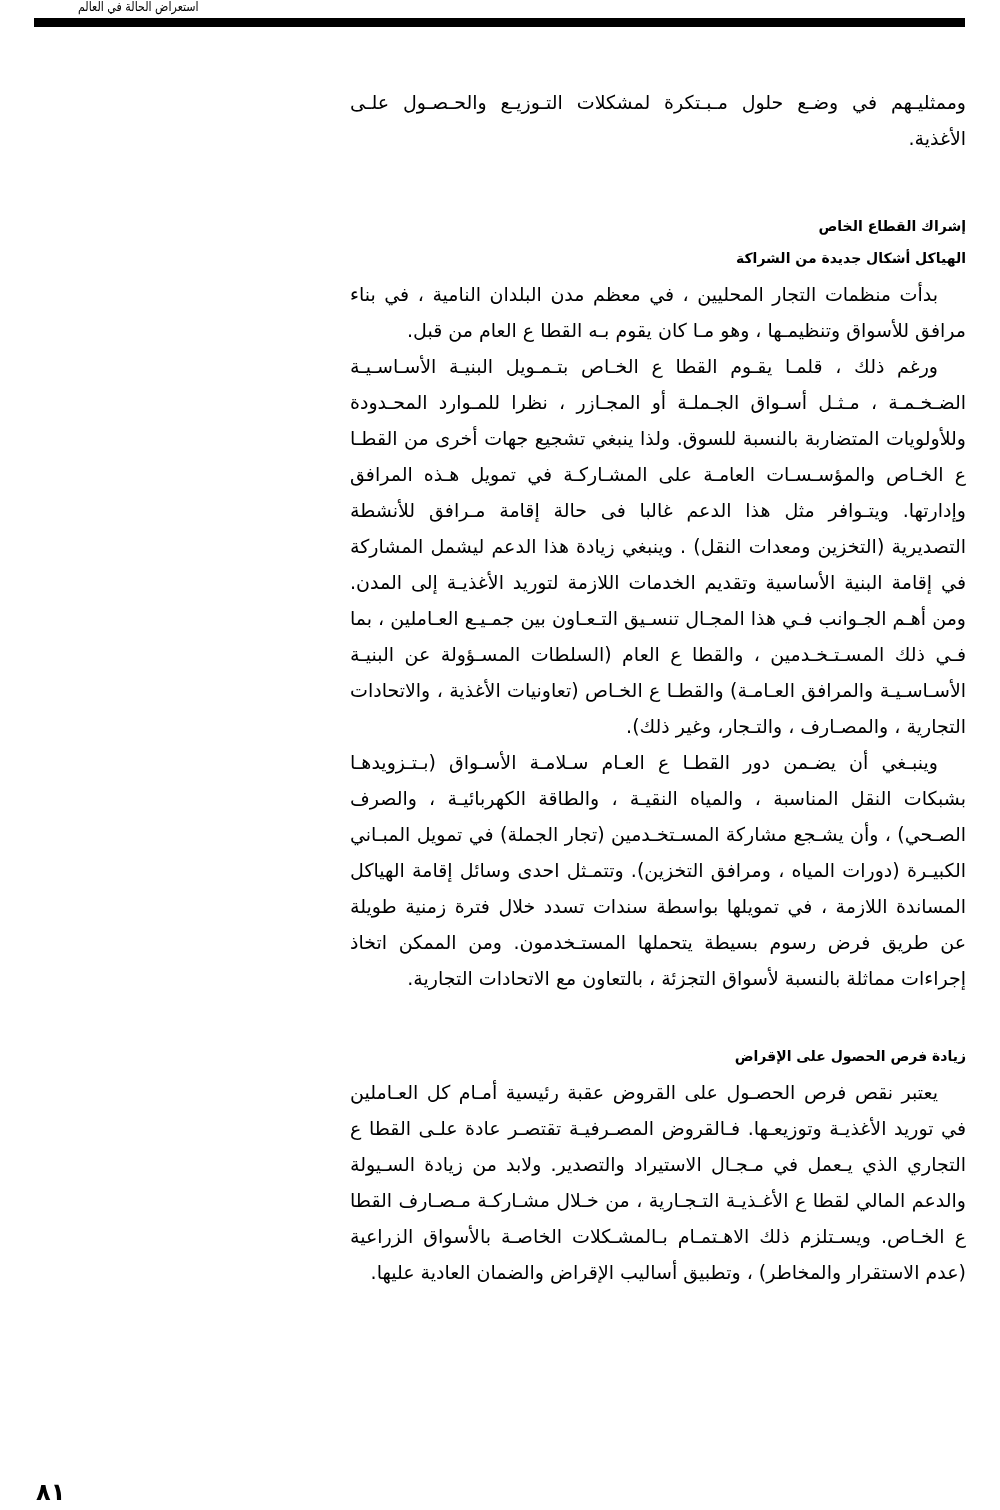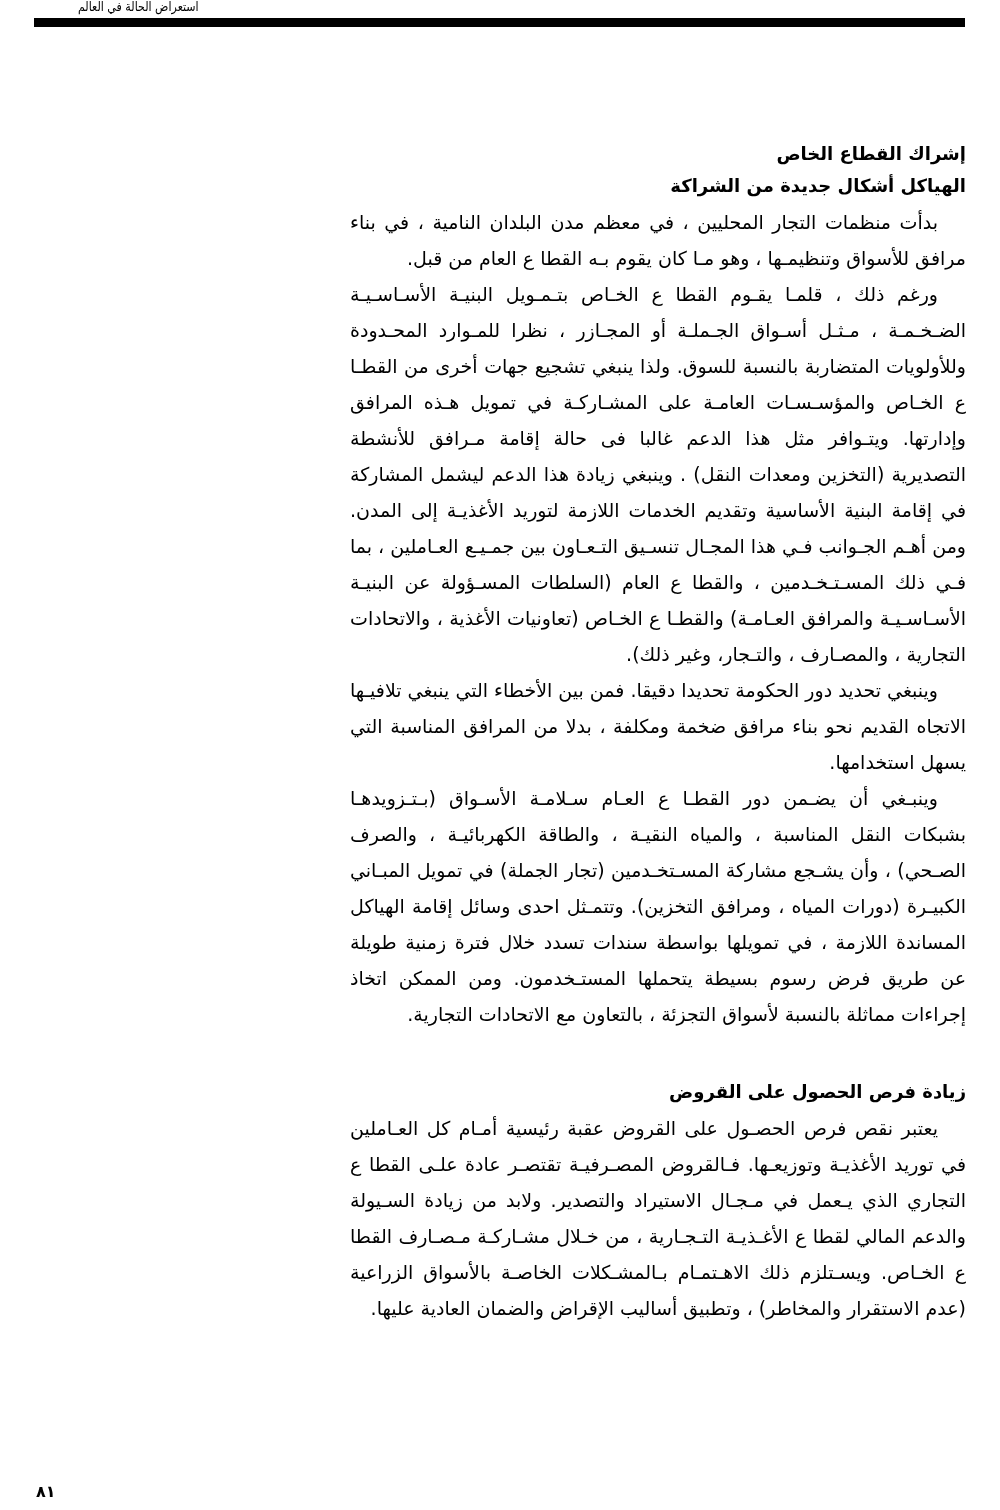--- a/index.html
+++ b/index.html
@@ -58,69 +58,69 @@
     }
     .content p.indent {
       text-indent: 28px;
     }
     .lead-p {
       margin-bottom: 0;
     }
     .section-heading {
       margin: 0;
       font-weight: bold;
-      font-size: 18px;
+      font-size: 14px;
       line-height: 32px;
       text-align: right;
       text-align-last: right;
     }
     .section-1 {
       margin-top: 54px;
     }
     .section-1 .section-heading {
       line-height: 32px;
     }
     .section-2 {
       margin-top: 44px;
     }
     .section-body {
       margin-top: 2px;
     }
     .page-number {
       position: absolute;
       left: 36px;
       top: 1478px;
-      font-size: 16px;
+      font-size: 24px;
       font-weight: bold;
       line-height: 28px;
       direction: rtl;
     }
   </style>
 </head>
 <body>
 
 <div class="running-header">
   <span>استعراض الحالة في العالم</span>
 </div>
 <div class="header-rule"></div>
 
 <main class="content">
+  <p class="lead-p">وممثليـهم في وضـع حلول مـبـتكرة لمشكلات التـوزيـع والحـصـول علـى الأغذية.</p>
 
   <section class="section-1">
     <h2 class="section-heading">إشراك القطاع الخاص</h2>
     <h2 class="section-heading">الهياكل أشكال جديدة من الشراكة</h2>
     <div class="section-body">
       <p class="indent">بدأت منظمات التجار المحليين ، في معظم مدن البلدان النامية ، في بناء مرافق للأسواق وتنظيمـها ، وهو مـا كان يقوم بـه القطا ع العام من قبل.</p>
       <p class="indent">ورغم ذلك ، قلمـا يقـوم القطا ع الخـاص بتـمـويل البنيـة الأسـاسـيـة الضـخـمـة ، مـثـل أسـواق الجـملـة أو المجـازر ، نظرا للمـوارد المحـدودة وللأولويات المتضاربة بالنسبة للسوق. ولذا ينبغي تشجيع جهات أخرى من القطـا ع الخـاص والمؤسـسـات العامـة على المشـاركـة في تمويل هـذه المرافق وإدارتها. ويتـوافر مثل هذا الدعم غالبا فى حالة إقامة مـرافق للأنشطة التصديرية (التخزين ومعدات النقل) . وينبغي زيادة هذا الدعم ليشمل المشاركة في إقامة البنية الأساسية وتقديم الخدمات اللازمة لتوريد الأغذيـة إلى المدن. ومن أهـم الجـوانب فـي هذا المجـال تنسـيق التـعـاون بين جمـيـع العـاملين ، بما فـي ذلك المسـتـخـدمين ، والقطا ع العام (السلطات المسـؤولة عن البنيـة الأسـاسـيـة والمرافق العـامـة) والقطـا ع الخـاص (تعاونيات الأغذية ، والاتحادات التجارية ، والمصـارف ، والتـجار، وغير ذلك).</p>
-      <p class="indent">وينبغي تحديد دور الحكومة تحديدا دقيقا. فمن بين الأخطاء التي ينبغي تلافيـها الاتجاه القديم نحو بناء مرافق ضخمة ومكلفة ، بدلا من المرافق المناسبة التي يسهل استخدامها.</p>
       <p class="indent">وينبـغي أن يضـمن دور القطـا ع العـام سـلامـة الأسـواق (بـتـزويدهـا بشبكات النقل المناسبة ، والمياه النقيـة ، والطاقة الكهربائيـة ، والصرف الصـحي) ، وأن يشـجع مشاركة المسـتخـدمين (تجار الجملة) في تمويل المبـاني الكبيـرة (دورات المياه ، ومرافق التخزين). وتتمـثل احدى وسائل إقامة الهياكل المساندة اللازمة ، في تمويلها بواسطة سندات تسدد خلال فترة زمنية طويلة عن طريق فرض رسوم بسيطة يتحملها المستـخدمون. ومن الممكن اتخاذ إجراءات مماثلة بالنسبة لأسواق التجزئة ، بالتعاون مع الاتحادات التجارية.</p>
     </div>
   </section>
 
   <section class="section-2">
-    <h2 class="section-heading">زيادة فرص الحصول على القروض</h2>
+    <h2 class="section-heading">زيادة فرص الحصول على الإقراض</h2>
     <div class="section-body">
       <p class="indent">يعتبر نقص فرص الحصـول على القروض عقبة رئيسية أمـام كل العـاملين في توريد الأغذيـة وتوزيعـها. فـالقروض المصـرفيـة تقتصـر عادة علـى القطا ع التجاري الذي يـعمل في مـجـال الاستيراد والتصدير. ولابد من زيادة السـيولة والدعم المالي لقطا ع الأغـذيـة التـجـارية ، من خـلال مشـاركـة مـصـارف القطا ع الخـاص. ويسـتلزم ذلك الاهـتمـام بـالمشـكلات الخاصـة بالأسواق الزراعية (عدم الاستقرار والمخاطر) ، وتطبيق أساليب الإقراض والضمان العادية عليها.</p>
     </div>
   </section>
 </main>
 
 <div class="page-number">٨١</div>
 
 </body></html>

